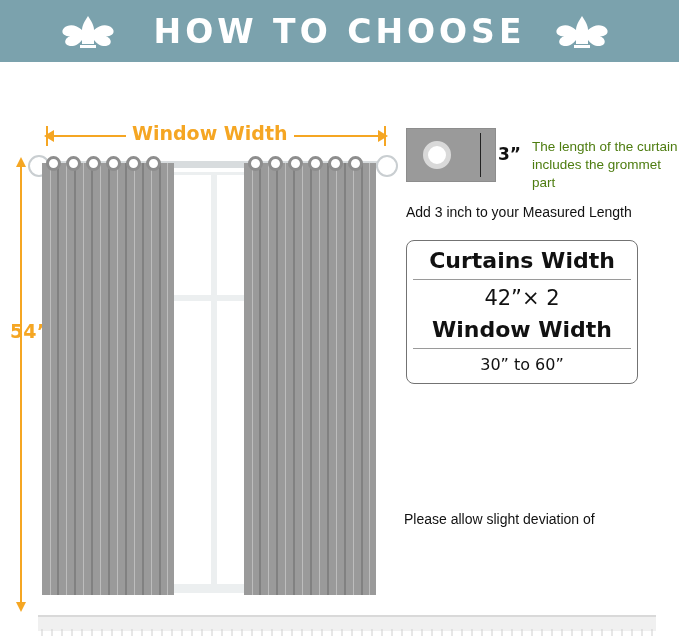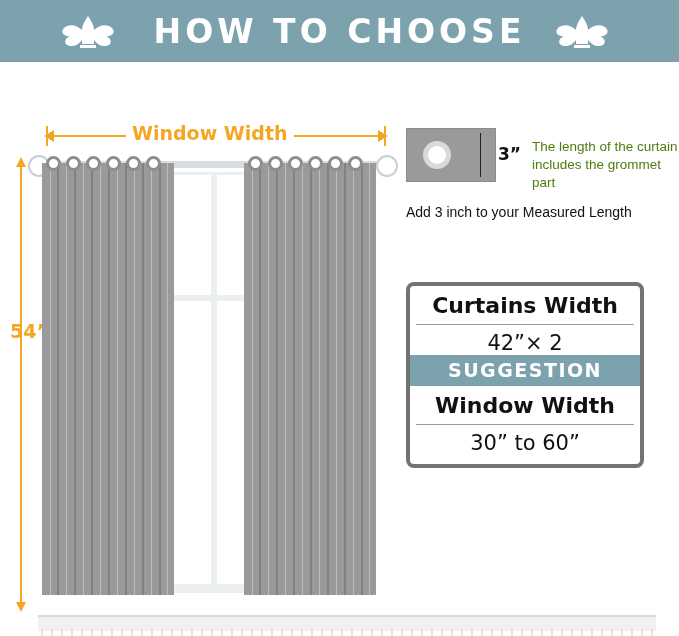--- a/index.html
+++ b/index.html
@@ -227,26 +227,25 @@
     font-size: 14px;
     color: #111;
     text-align: center;
   }
 
   
   .card {
     position: absolute;
     left: 0; top: 112px;
     width: 230px;
-    border: 4px solid #737373;
+    border: 1px solid #737373;
     border-radius: 8px;
     background: #ffffff;
     overflow: hidden;
     text-align: center;
-    margin-top: 42px;
   }
   .card-row { padding: 7px 4px 6px; }
   .card-title {
     font-size: 22px;
     font-weight: bold;
     color: #111;
     font-family: "DejaVu Sans", sans-serif;
   }
   .card-sep {
     height: 1px;
@@ -268,21 +267,21 @@
   .card-band {
     background: #7ba2ad;
     color: #ffffff;
     font-size: 19px;
     font-weight: bold;
     letter-spacing: 1.5px;
     padding: 4px 0 5px;
     font-family: "DejaVu Sans", sans-serif;
   }
   .card-range {
-    font-size: 21px;
+    font-size: 16px;
     color: #111;
     font-family: "DejaVu Sans", sans-serif;
     padding: 6px 0 9px;
   }
   .disclaimer {
     position: absolute;
     left: -2px; top: 382px;
     width: 266px;
     font-size: 14px;
     color: #111;
@@ -395,29 +394,29 @@
   <div class="label-3in">3”</div>
   <div class="grommet-note">The length of the curtain includes the grommet part</div>
   <div class="add3">Add 3 inch to your Measured Length</div>
 
   <div class="card">
     <div class="card-row">
       <div class="card-title">Curtains Width</div>
     </div>
     <div class="card-sep"></div>
     <div class="card-big">42”× 2</div>
-    <div class="card-band">SUGGESTION</div>
     <div class="card-row">
       <div class="card-title">Window Width</div>
     </div>
     <div class="card-sep"></div>
     <div class="card-range">30” to 60”</div>
   </div>
 
   <div class="disclaimer">
+    <div>Please allow slight deviation of</div>
   </div>
 </div>
 
 <div class="rug"></div>
 <svg class="fringe" viewBox="0 0 618 7" preserveAspectRatio="none">
   <g stroke="#cfcfcf" stroke-width="1">
     <line x1="4" y1="0" x2="4" y2="7"></line>
       <line x1="14" y1="0" x2="14" y2="7"></line>
     <line x1="24" y1="0" x2="24" y2="7"></line>
       <line x1="34" y1="0" x2="34" y2="7"></line>

